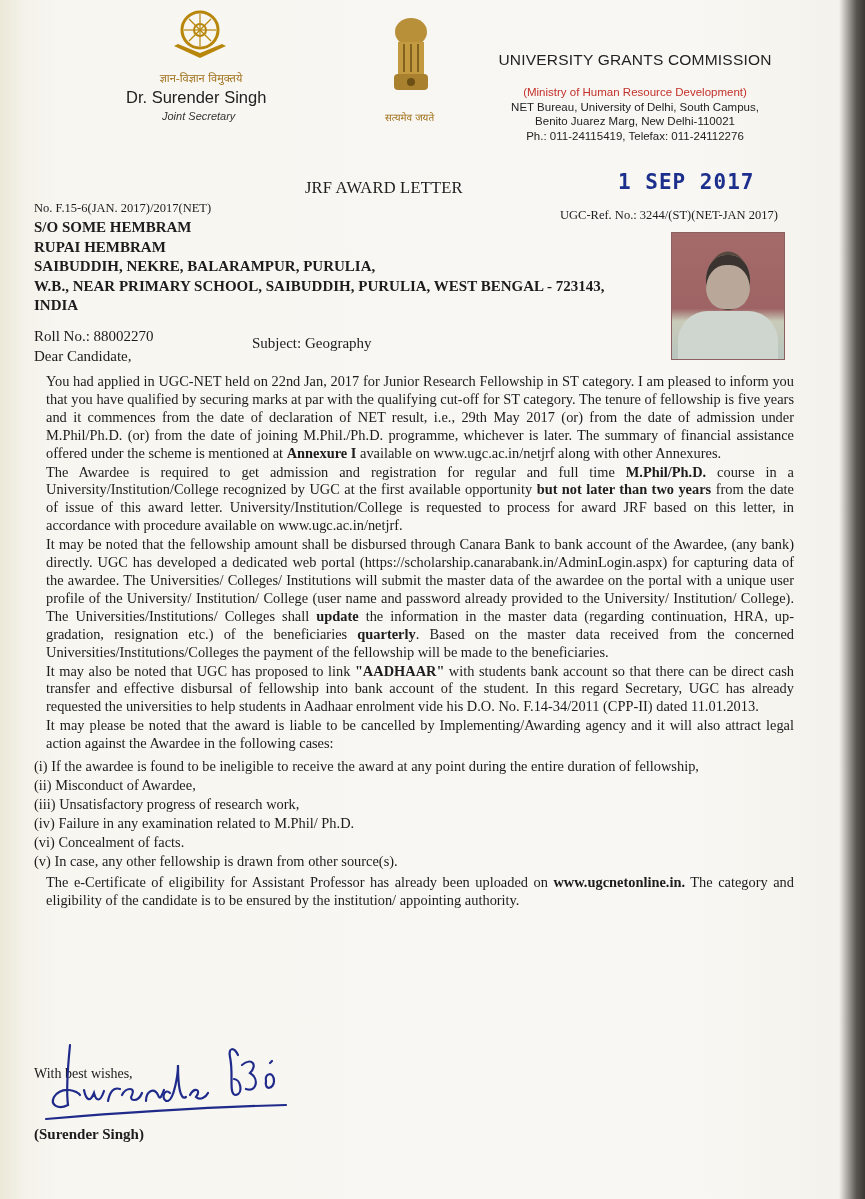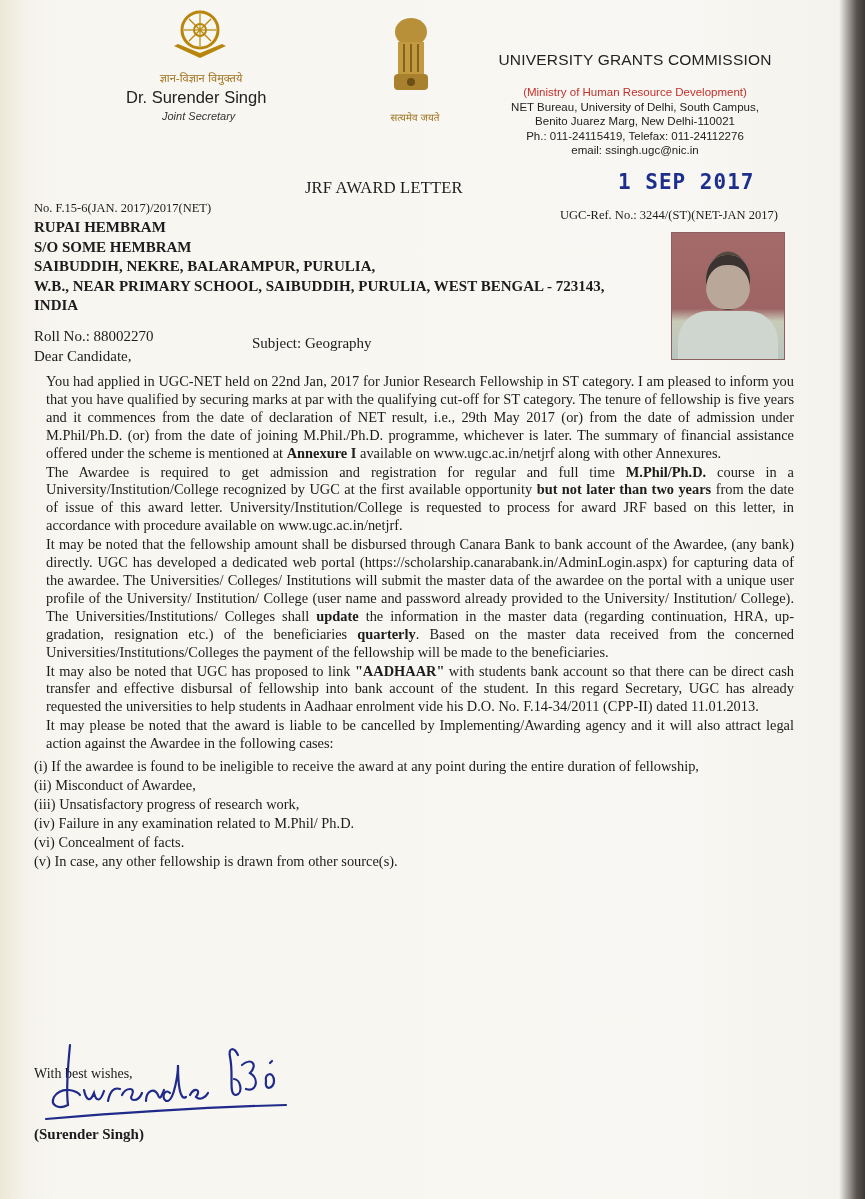--- a/index.html
+++ b/index.html
@@ -8,21 +8,21 @@
     background: linear-gradient(90deg, #ece8d8 0px, #f4f2ea 25px, #f7f6f1 60px, #f8f7f3 80%, #f3f2ec 97%, #5a5550 99%, #3a3631 100%);
     font-family: "Liberation Serif", serif; color: #1d1b1c;
   }
   .abs { position: absolute; }
   .sans { font-family: "Liberation Sans", sans-serif; }
   .emblem-ugc { left: 170px; top: 8px; width: 60px; height: 54px; }
   .hindi-ugc { left: 158px; top: 70px; font-size: 11px; color: #a0701a; font-family: "DejaVu Sans", sans-serif; width: 86px; text-align: center;}
   .name { left: 126px; top: 88px; font-size: 16.5px; color: #222; }
   .designation { left: 162px; top: 110px; font-size: 11px; color: #333; font-style: italic; }
   .emblem-ashoka { left: 386px; top: 14px; width: 50px; height: 90px; }
-  .motto { left: 385px; top: 110px; font-size: 10px; color: #a0701a; font-family: "DejaVu Sans", sans-serif; width: 60px; text-align:center;}
+  .motto { left: 385px; top: 110px; font-size: 10px; color: #a0701a; font-family: "DejaVu Sans", sans-serif; width: 60px; text-align:left;}
   .org { left: 480px; top: 50px; width: 310px; text-align: center; line-height: 1.25; }
   .org .t1 { font-size: 15.5px; color: #222; letter-spacing: .2px; text-align: center; }
   .org .t2 { font-size: 11.5px; color: #c4302b; margin-top: 16px; }
   .org .t3 { font-size: 11.5px; color: #222; }
   .title { left: 305px; top: 178px; font-size: 16.5px; letter-spacing: .2px; text-align: center; }
   .date { left: 618px; top: 170px; font-size: 21px; color: #1c2f8c; font-family: "DejaVu Sans Mono", monospace; font-weight: bold; letter-spacing: 1px;}
   .fileno { left: 34px; top: 201px; font-size: 12.5px; }
   .ugcref { left: 560px; top: 208px; font-size: 12.5px; }
   .addr { left: 34px; top: 218px; font-size: 15px; font-weight: bold; line-height: 19.5px; }
   .photo { left: 671px; top: 232px; width: 112px; height: 126px; background: radial-gradient(ellipse at 50% 38%, #a8988a 0 18%, #54483f 19% 26%, transparent 27%), linear-gradient(180deg, #a56b6a 0%, #9e6465 60%, #c9cbb8 70%, #b9c5c0 100%); border: 1px solid #8a6060; }
@@ -69,31 +69,30 @@
     </g>
 </svg>
 <div class="abs motto">सत्यमेव जयते</div>
 
 <div class="abs org sans">
   <div class="t1">UNIVERSITY GRANTS COMMISSION</div>
   <div class="t2">(Ministry of Human Resource Development)</div>
   <div class="t3">NET Bureau, University of Delhi, South Campus,</div>
   <div class="t3">Benito Juarez Marg, New Delhi-110021</div>
   <div class="t3">Ph.: 011-24115419, Telefax: 011-24112276</div>
-  <div class="t3">email: ssingh.ugc@nic.in</div>
 </div>
 
 <div class="abs title">JRF AWARD LETTER</div>
 <div class="abs date">1 SEP 2017</div>
 <div class="abs fileno">No. F.15-6(JAN. 2017)/2017(NET)</div>
 <div class="abs ugcref">UGC-Ref. No.: 3244/(ST)(NET-JAN 2017)</div>
 
 <div class="abs addr">
+  <div>S/O SOME HEMBRAM</div>
   <div>RUPAI HEMBRAM</div>
-  <div>S/O SOME HEMBRAM</div>
   <div>SAIBUDDIH, NEKRE, BALARAMPUR, PURULIA,</div>
   <div>W.B., NEAR PRIMARY SCHOOL, SAIBUDDIH, PURULIA, WEST BENGAL - 723143,</div>
   <div>INDIA</div>
 </div>
 
 <div class="abs photo">
   <div class="shirt"></div>
   <div class="head"></div>
 </div>
 
@@ -108,20 +107,21 @@
   <p><span>It may also be noted that UGC has proposed to link </span><b>"AADHAAR"</b><span> with students bank account so that there can be direct cash transfer and effective disbursal of fellowship into bank account of the student. In this regard Secretary, UGC has already requested the universities to help students in Aadhaar enrolment vide his D.O. No. F.14-34/2011 (CPP-II) dated 11.01.2013.</span></p>
   <p><span>It may please be noted that the award is liable to be cancelled by Implementing/Awarding agency and it will also attract legal action against the Awardee in the following cases:</span></p>
   <ol>
     <li>(i) If the awardee is found to be ineligible to receive the award at any point during the entire duration of fellowship,</li>
     <li>(ii) Misconduct of Awardee,</li>
     <li>(iii) Unsatisfactory progress of research work,</li>
     <li>(iv) Failure in any examination related to M.Phil/ Ph.D.</li>
     <li>(vi) Concealment of facts.</li>
     <li>(v) In case, any other fellowship is drawn from other source(s).</li>
   </ol>
+  <p><span>The e-Certificate of eligibility for Assistant Professor has already been uploaded on </span><b>www.ugcnetonline.in.</b><span> The category and eligibility of the candidate is to be ensured by the institution/ appointing authority.</span></p>
 </div>
 
 <div class="abs closing">With best wishes,</div>
 <svg class="abs signature" viewBox="0 0 280 90">
   <g fill="none" stroke="#1f2a8a" stroke-width="2.2" stroke-linecap="round">
     <path d="M42 10 C40 30 38 55 40 70 C30 75 22 70 26 62 C34 50 50 56 52 60"></path>
     <path d="M56 55 C58 65 62 68 66 58 C68 66 72 68 76 56"></path>
     <path d="M80 66 C82 56 86 52 92 54"></path>
     <path d="M94 60 C98 52 108 52 104 60 C100 66 110 68 114 58"></path>
     <path d="M118 66 C118 56 126 52 130 60 C132 66 134 60 136 55"></path>

